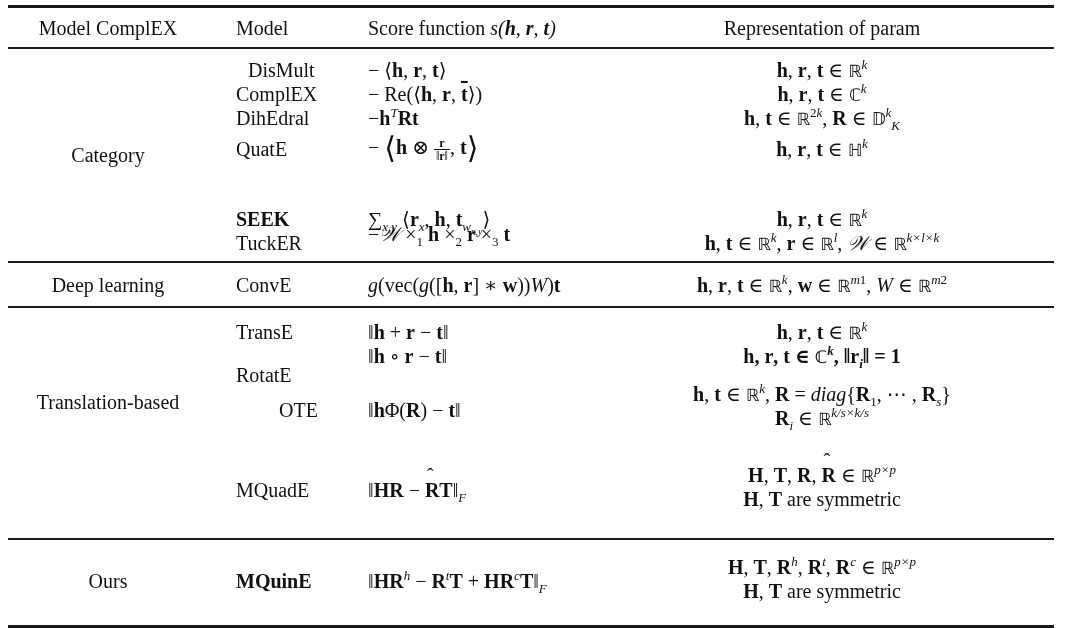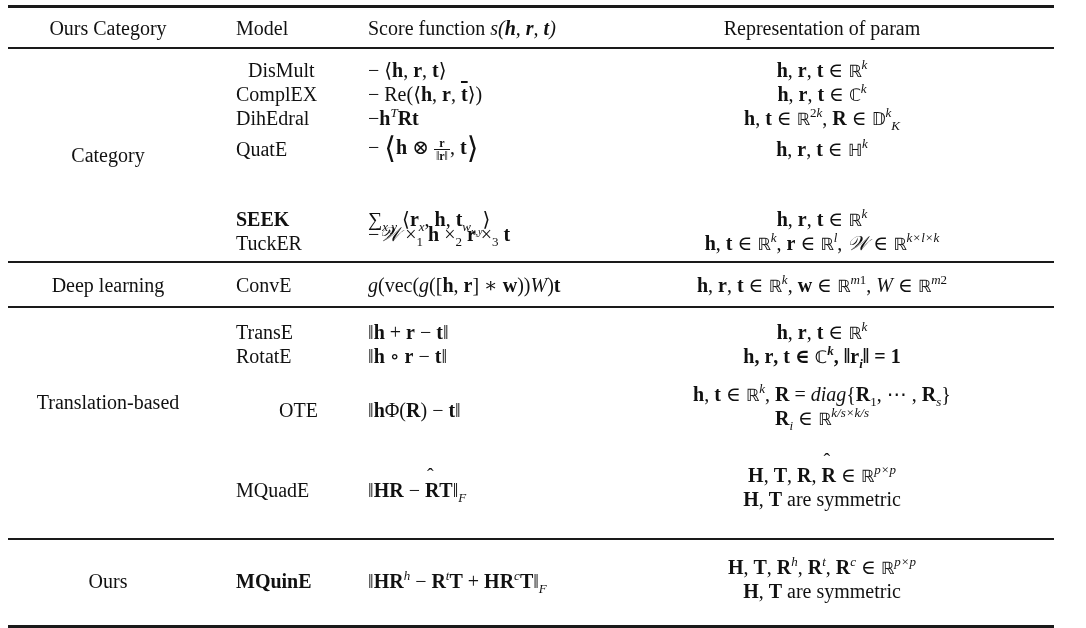--- a/index.html
+++ b/index.html
@@ -32,21 +32,21 @@
 </head>
 <body>
 
 <div class="rule thick" style="top:5px;"></div>
 <div class="rule thin" style="top:47px;"></div>
 <div class="rule thin" style="top:261px;"></div>
 <div class="rule thin" style="top:306px;"></div>
 <div class="rule thin" style="top:538px;"></div>
 <div class="rule thick" style="top:625px;"></div>
 
-<div class="txt cat" style="top:16px;">Ours Category</div>
+<div class="txt cat" style="top:16px;">Model ComplEX</div>
 <div class="txt model" style="top:16px;">Model</div>
 <div class="txt score" style="top:16px;">
   <span>Score function </span><span class="i">s(<b>h</b>, <b>r</b>, <b>t</b>)</span>
 </div>
 <div class="txt rep" style="top:16px;">Representation of param</div>
 
 <div class="txt cat" style="top:143px;">Category</div>
 
 <div class="txt model" style="top:58px;margin-left:12px;">DisMult</div>
 <div class="txt score m" style="top:58px;">− ⟨<b>h</b>, <b>r</b>, <b>t</b>⟩</div>
@@ -76,21 +76,21 @@
 <div class="txt model" style="top:273px;">ConvE</div>
 <div class="txt score m" style="top:273px;"><span class="i">g</span>(vec(<span class="i">g</span>([<b>h</b>, <b>r</b>] ∗ <b>w</b>))<span class="i">W</span>)<b>t</b></div>
 <div class="txt rep m" style="top:273px;"><b>h</b>, <b>r</b>, <b>t</b> ∈ <span class="bb">ℝ</span><sup class="i">k</sup>, <b>w</b> ∈ <span class="bb">ℝ</span><sup><span class="i">m</span>1</sup>, <span class="i">W</span> ∈ <span class="bb">ℝ</span><sup><span class="i">m</span>2</sup></div>
 
 <div class="txt cat" style="top:390px;">Translation-based</div>
 
 <div class="txt model" style="top:320px;">TransE</div>
 <div class="txt score m" style="top:320px;">‖<b>h</b> + <b>r</b> − <b>t</b>‖</div>
 <div class="txt rep m" style="top:320px;"><b>h</b>, <b>r</b>, <b>t</b> ∈ <span class="bb">ℝ</span><sup class="i">k</sup></div>
 
-<div class="txt model" style="top:344px;">RotatE</div>
+<div class="txt model" style="top:363px;">RotatE</div>
 <div class="txt score m" style="top:344px;">‖<b>h</b> ∘ <b>r</b> − <b>t</b>‖</div>
 <div class="txt rep m" style="top:344px;font-weight:bold;"><b>h</b>, <b>r</b>, <b>t</b> ∈ <span class="bb">ℂ</span><sup class="i">k</sup>, ‖<b>r</b><sub class="i">i</sub>‖ = 1</div>
 
 <div class="txt model" style="top:398px;margin-left:43px;">OTE</div>
 <div class="txt score m" style="top:398px;">‖<b>h</b>Φ(<b>R</b>) − <b>t</b>‖</div>
 <div class="txt rep m" style="top:382px;"><b>h</b>, <b>t</b> ∈ <span class="bb">ℝ</span><sup class="i">k</sup>, <b>R</b> = <span class="i">diag</span>{<b>R</b><sub>1</sub>, ⋯ , <b>R</b><sub class="i">s</sub>}</div>
 <div class="txt rep m" style="top:406px;"><b>R</b><sub class="i">i</sub> ∈ <span class="bb">ℝ</span><sup class="i">k/s×k/s</sup></div>
 
 <div class="txt model" style="top:478px;">MQuadE</div>
 <div class="txt score m" style="top:478px;">‖<b>HR</b> − <b class="hat">R</b><b>T</b>‖<sub class="i">F</sub></div>

